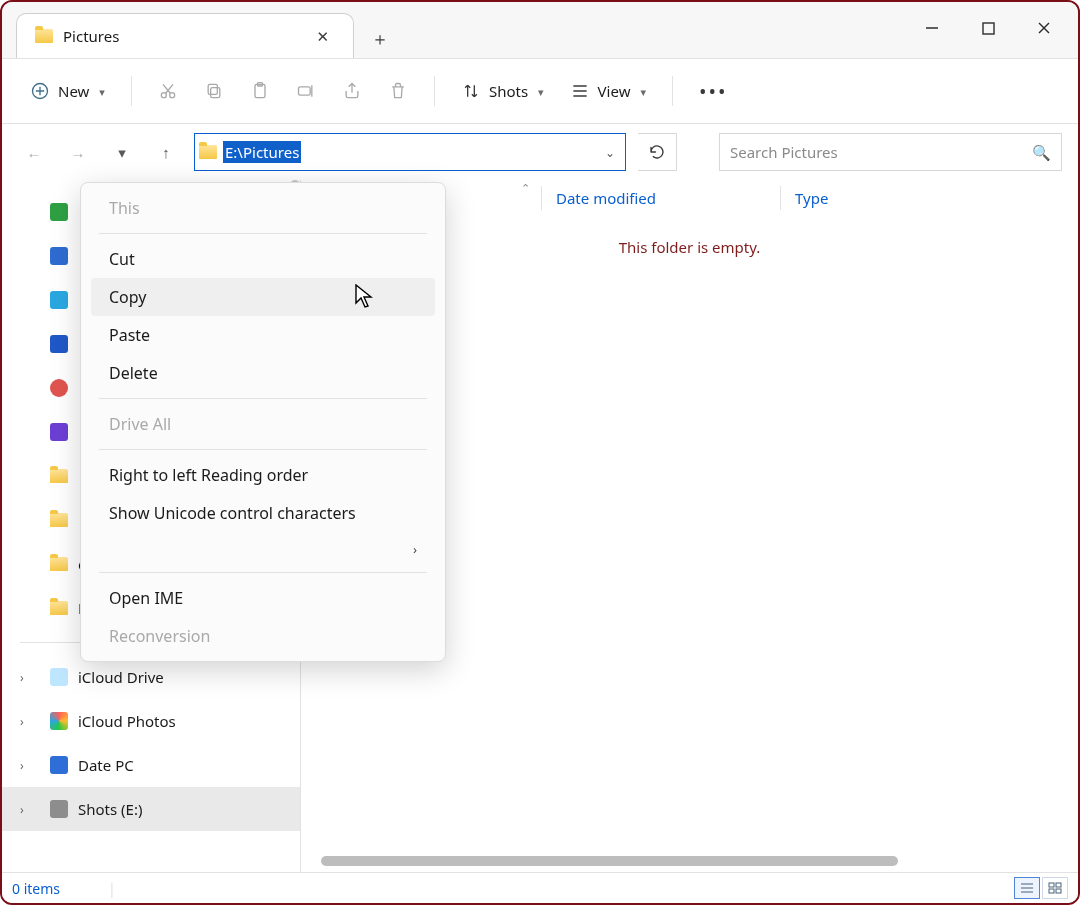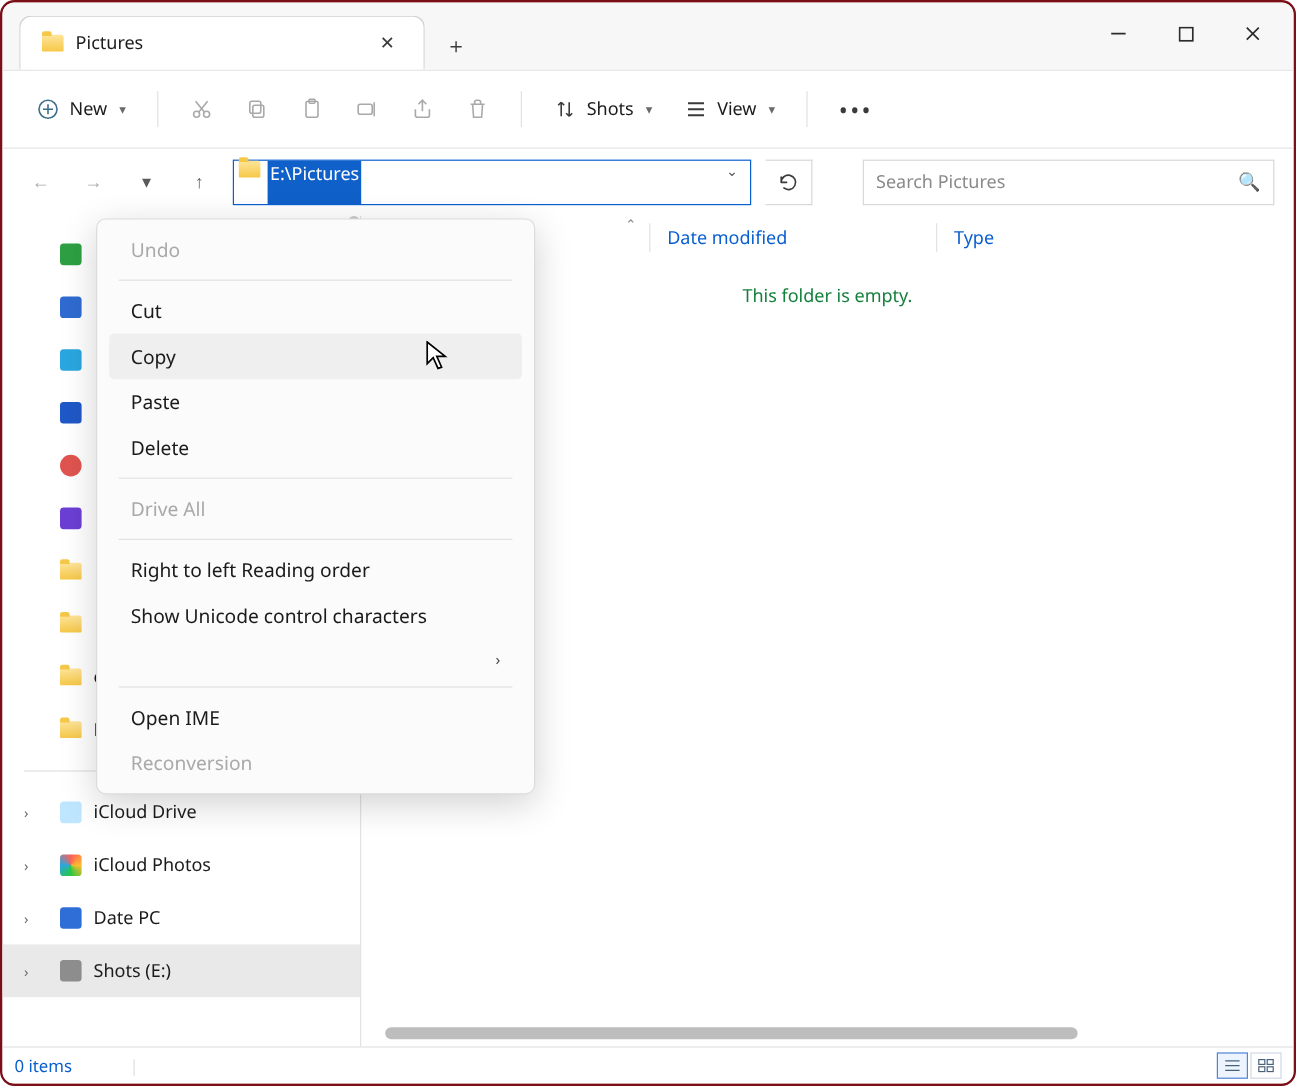--- a/index.html
+++ b/index.html
@@ -87,21 +87,21 @@
     padding:0 16px;
   }
   .nav-btn {
     width:32px; height:32px; display:flex; align-items:center; justify-content:center;
     color:#5a5a5a; border-radius:4px; cursor:pointer;
   }
   .nav-btn.disabled { color:var(--fg-disabled); cursor:default;}
   .addr-box {
     flex:0 0 430px; height:36px;
     border:1px solid var(--accent);
-    display:flex; 
+    display:flex; align-items:center;
     background:var(--bg);
     position:relative;
   }
   .addr-folder { margin:0 6px 0 4px; width:18px; height:14px; }
   .addr-text {
     background:#1060c9; color:#fff; padding:1px 2px; font-size:15px;
     font-family:inherit;
   }
   .addr-drop {
     margin-left:auto; width:30px; text-align:center; color:#5a5a5a; font-size:12px; cursor:pointer;
@@ -158,21 +158,21 @@
     color:var(--accent); font-size:15px;
     padding-left:230px; gap:0;
     border-bottom:1px solid transparent;
   }
   .columns .col { padding:0 14px; border-left:1px solid var(--divider); height:24px; display:flex; align-items:center; cursor:pointer;}
   .columns .col:first-child { border-left:none; position:relative;}
   .columns .name-caret { position:absolute; left:-10px; top:-6px; color:#8a8a8a; font-size:11px;}
   .date-col{ width:210px; }
   .type-col{}
   .empty-msg {
-    text-align:center; color:#15803d; margin-top:20px; font-size:15px;
+    text-align:center; color:#7f1d1d; margin-top:20px; font-size:15px;
   }
   .content-hscroll{
     position:absolute; left:20px; right:180px; bottom:6px; height:10px;
     background:#bdbdbd; border-radius:5px;
   }
   
   .statusbar{
     height:30px; border-top:1px solid var(--divider);
     background:var(--bg);
     display:flex; align-items:center; padding:0 10px; font-size:14px;
@@ -448,21 +448,21 @@
             <rect x="1" y="1" width="5" height="4" fill="none" stroke="#47627e"></rect>
             <rect x="8" y="1" width="5" height="4" fill="none" stroke="#47627e"></rect>
             <rect x="1" y="7" width="5" height="4" fill="none" stroke="#47627e"></rect>
             <rect x="8" y="7" width="5" height="4" fill="none" stroke="#47627e"></rect>
           </svg>
       </div>
     </div>
   </div>
 
   <div class="context-menu">
-    <div class="cm-item disabled">Undo</div>
+    <div class="cm-item disabled">This</div>
     <div class="cm-sep"></div>
     <div class="cm-item">Cut</div>
     <div class="cm-item hl">Copy</div>
     <div class="cm-item">Paste</div>
     <div class="cm-item">Delete</div>
     <div class="cm-sep"></div>
     <div class="cm-item disabled">Drive All</div>
     <div class="cm-sep"></div>
     <div class="cm-item">Right to left Reading order</div>
     <div class="cm-item">Show Unicode control characters</div>

